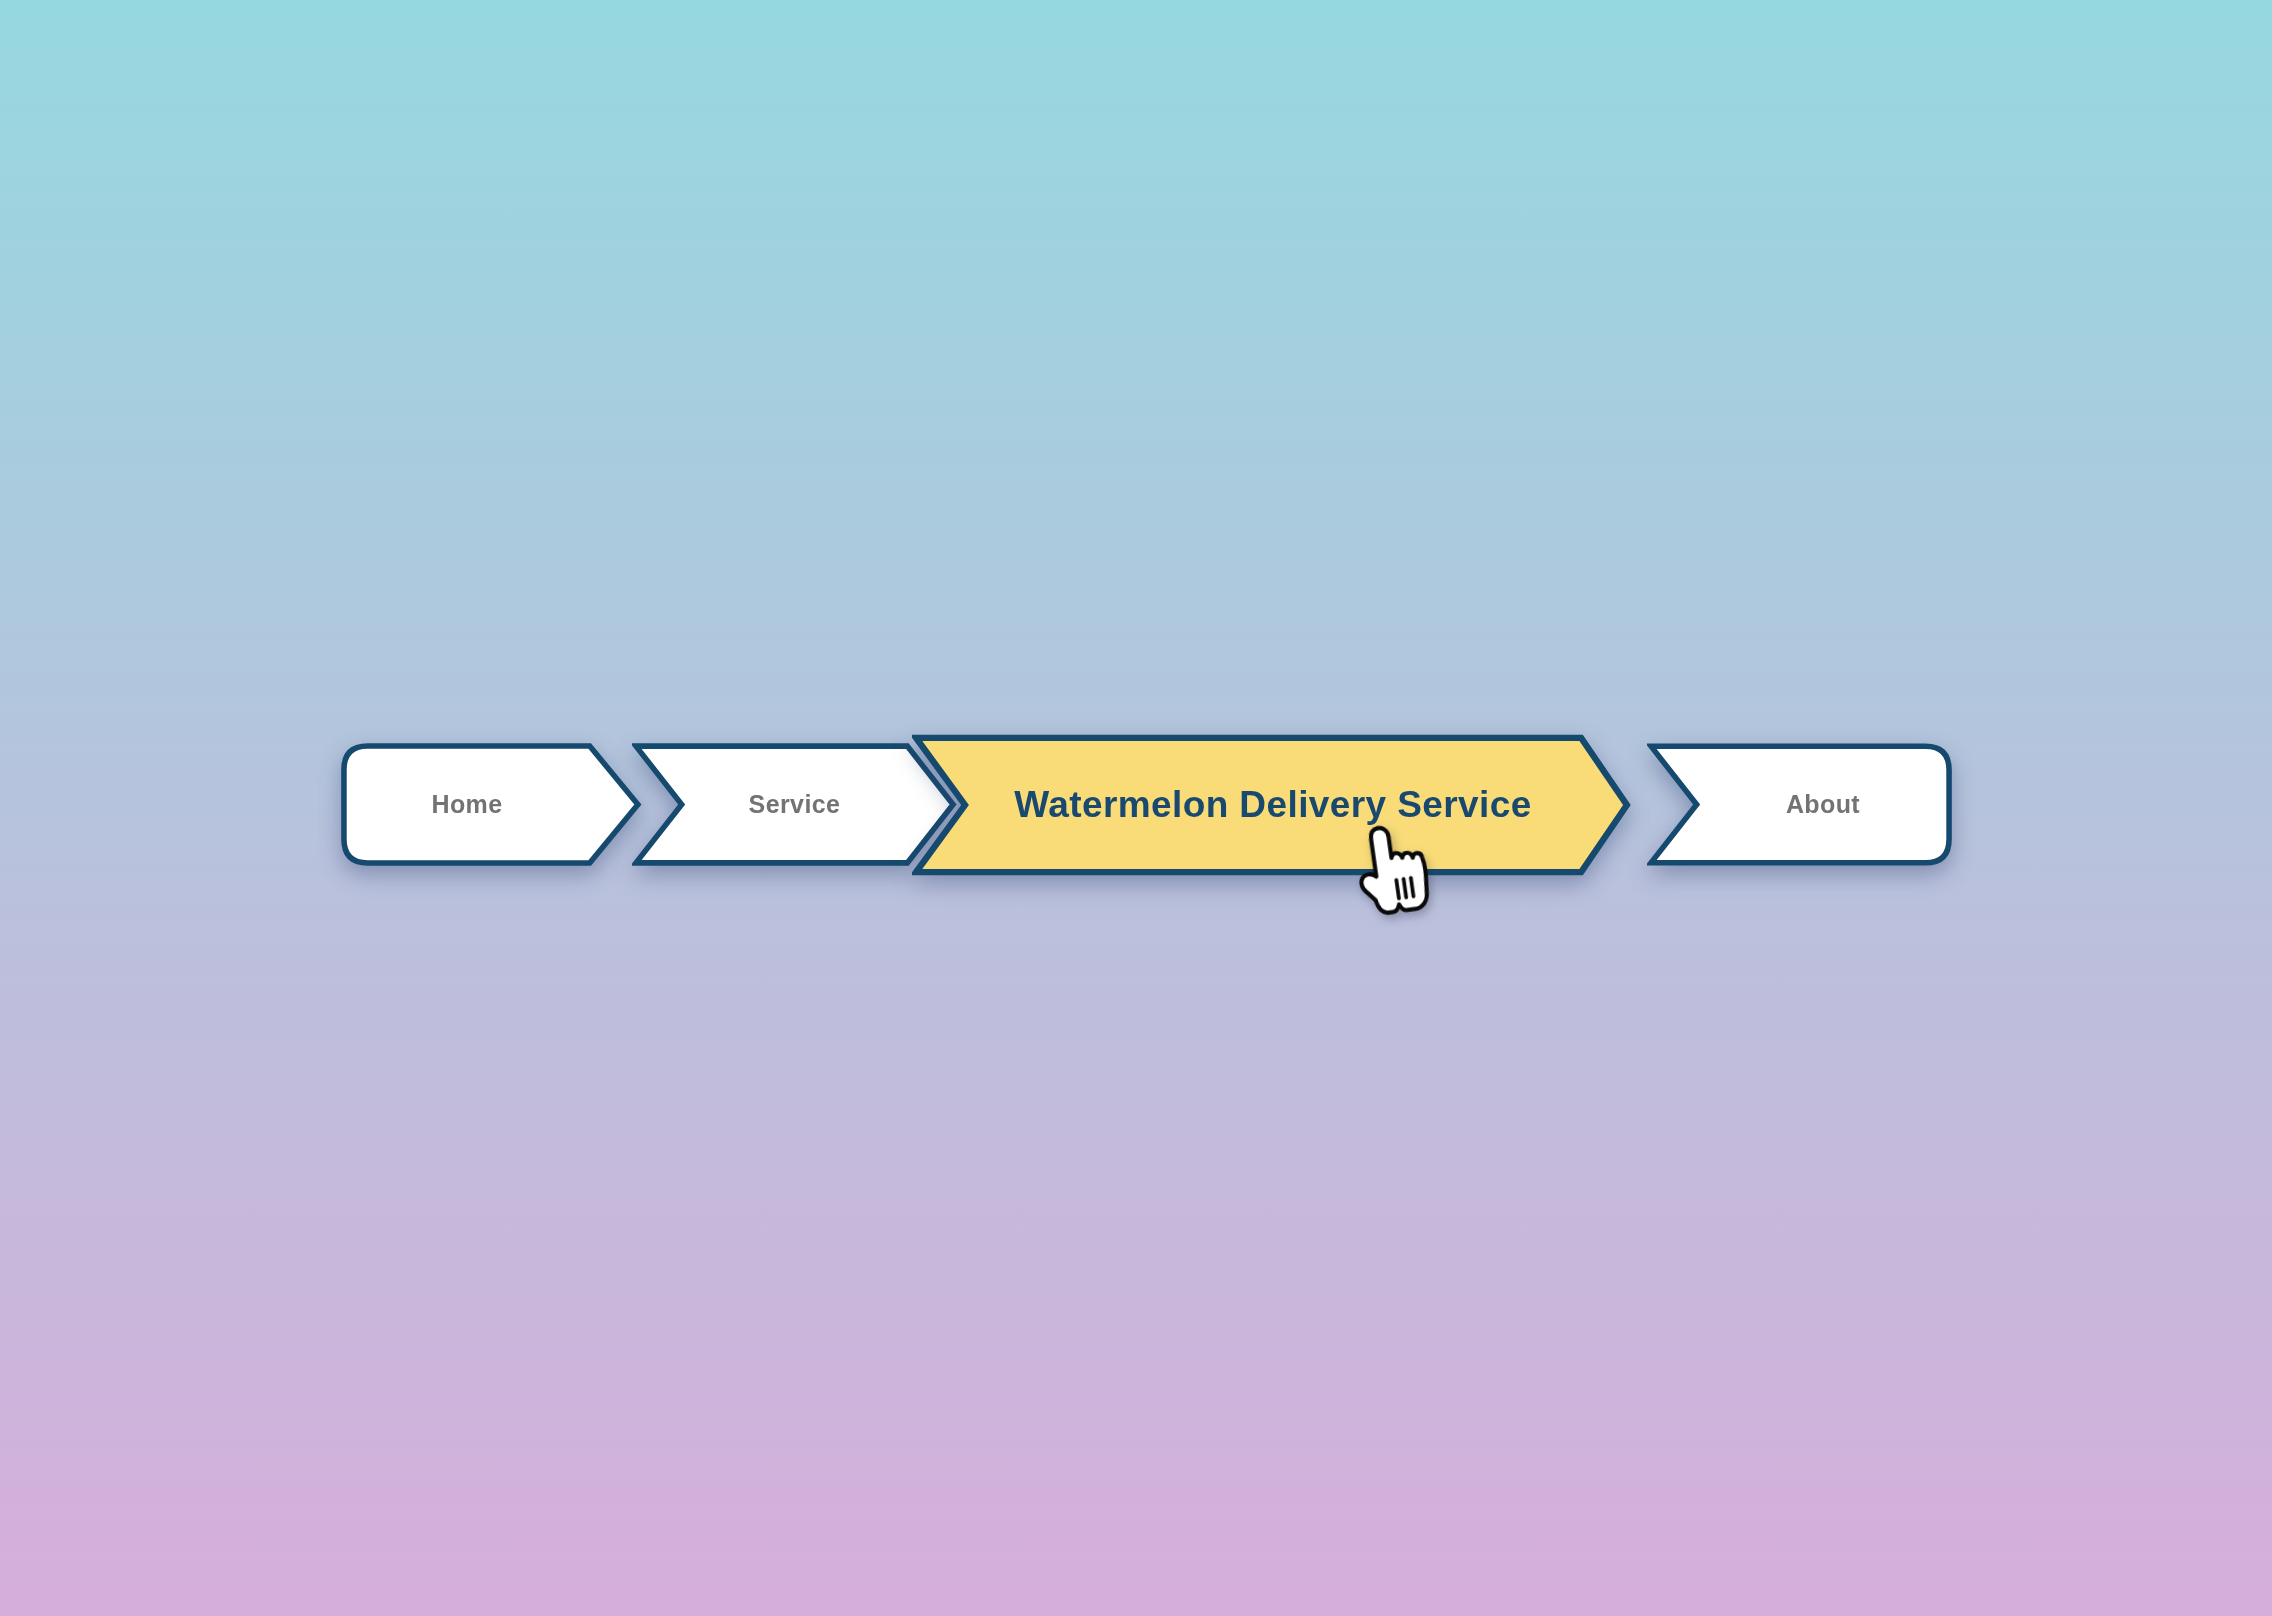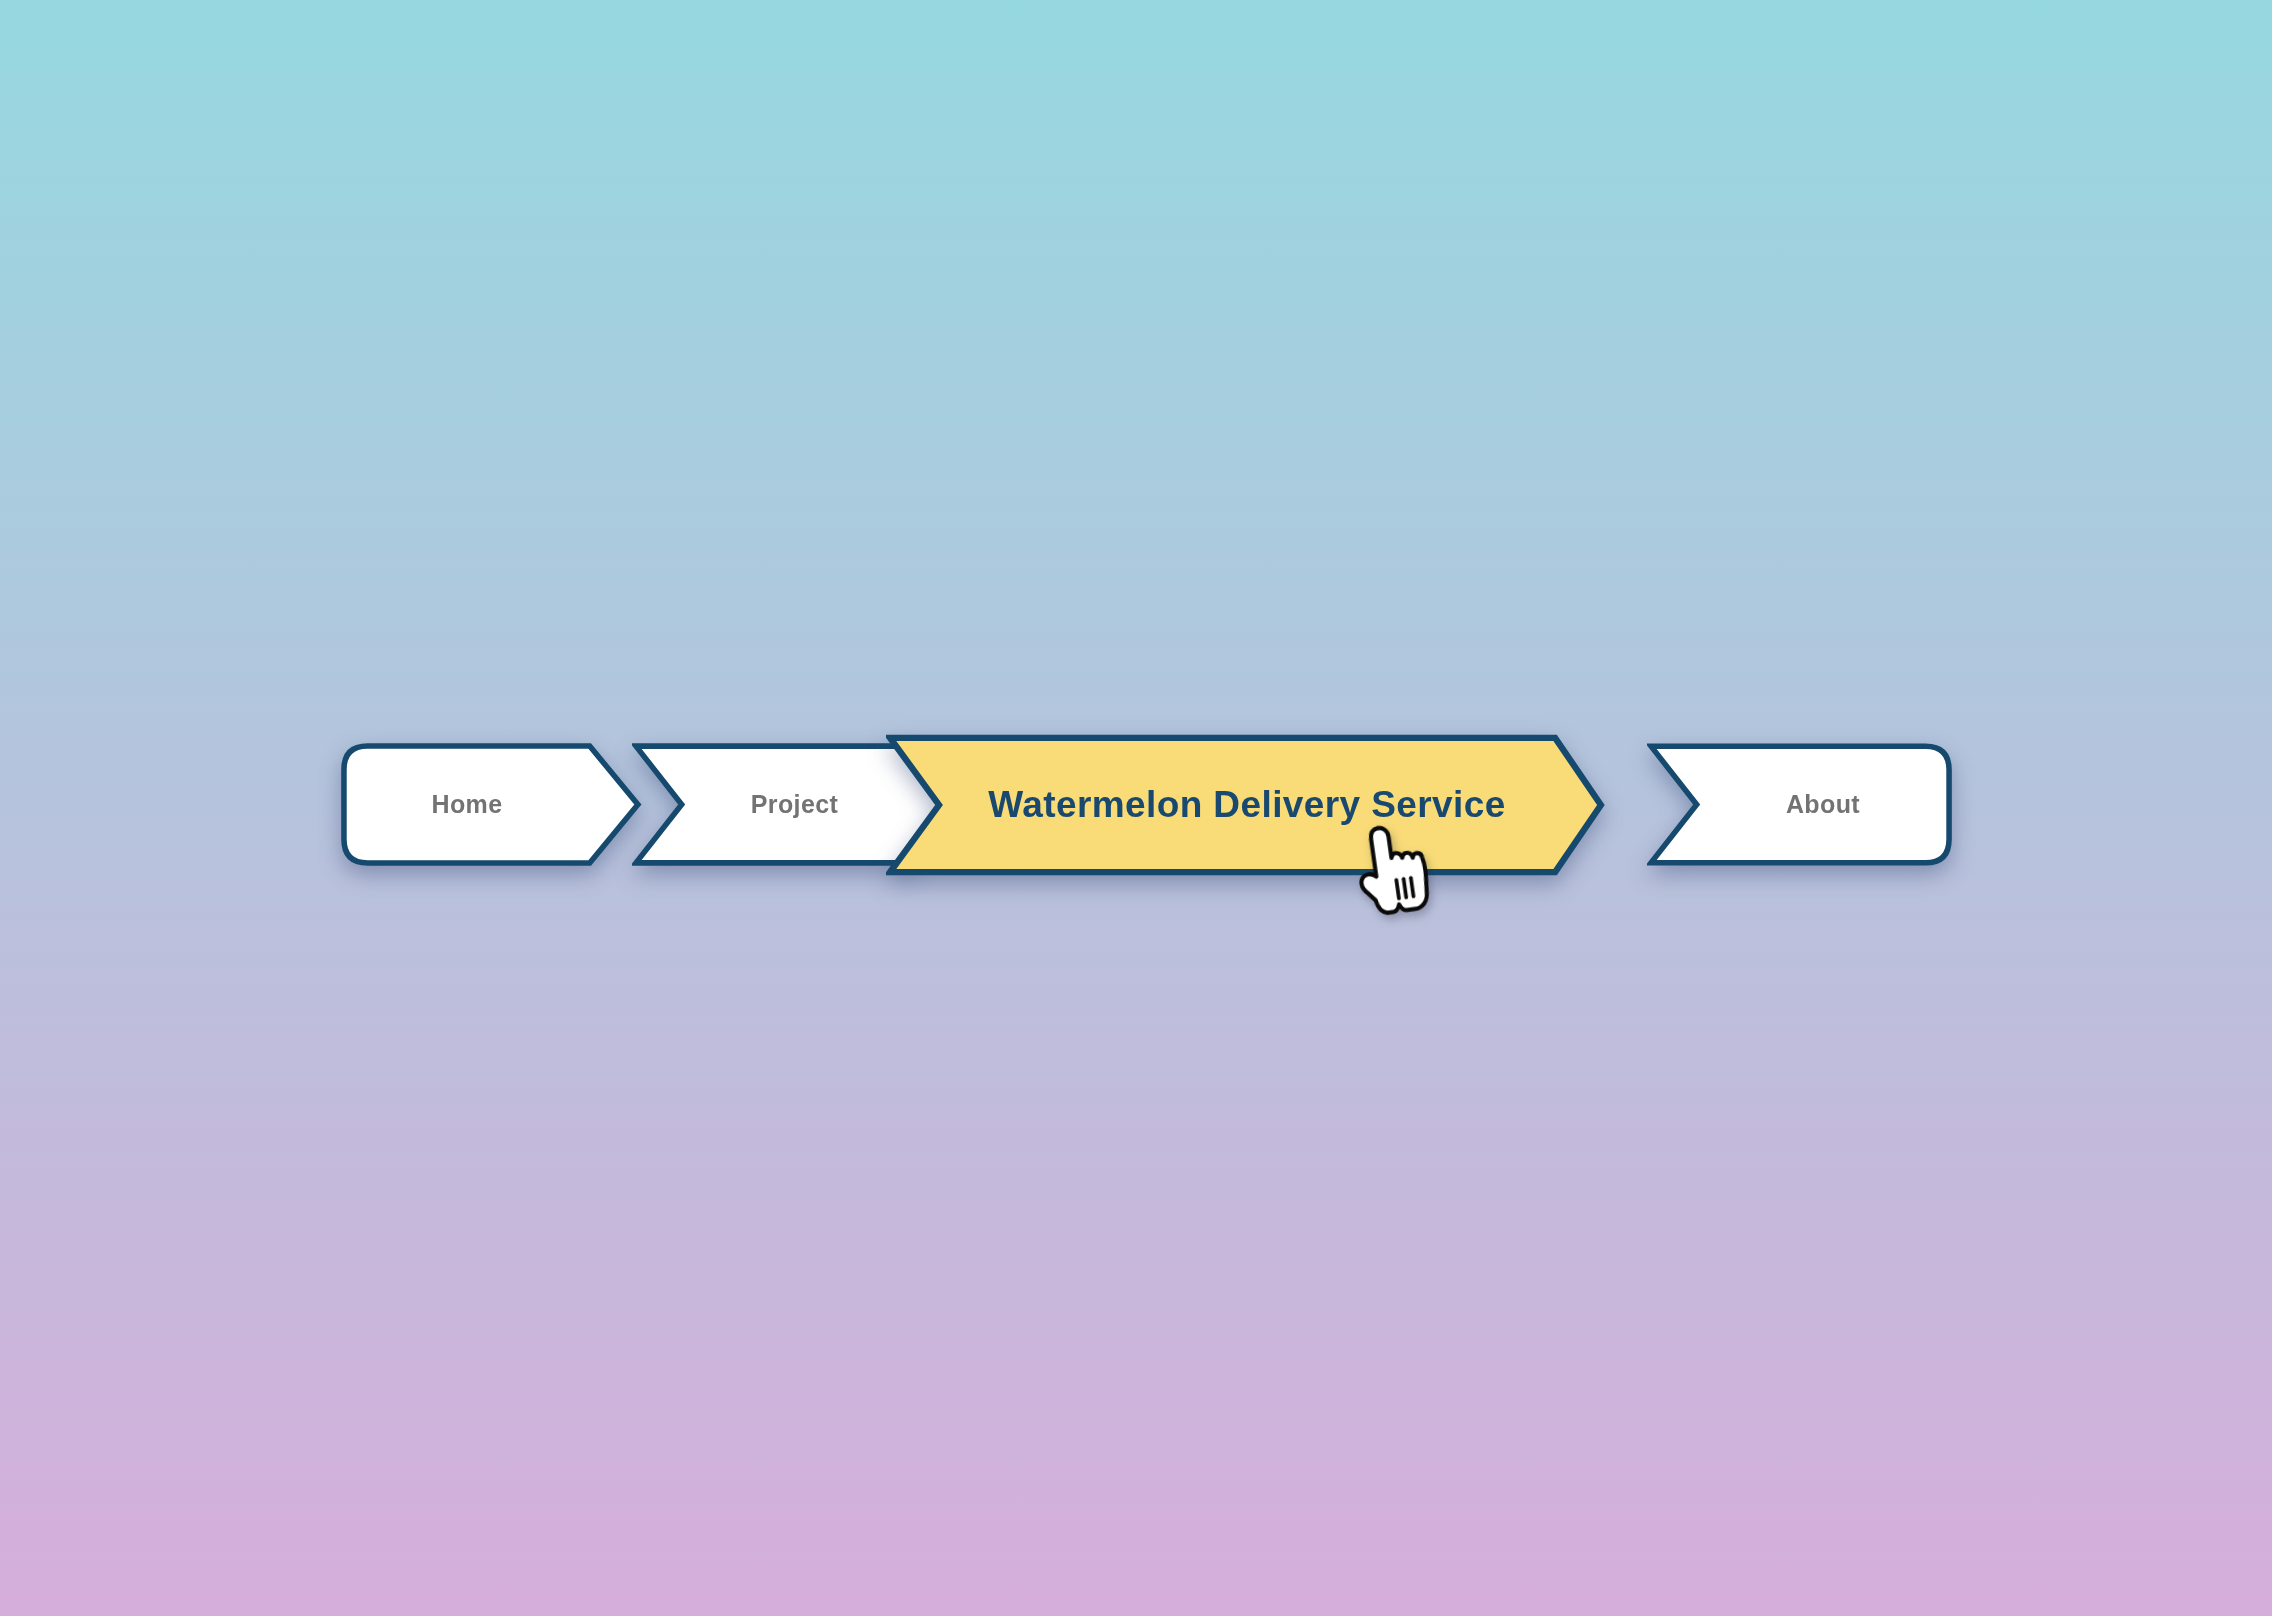--- a/index.html
+++ b/index.html
@@ -17,21 +17,21 @@
   }
   .crumb .label {
     position: absolute; inset: 0; z-index: 2;
     display: flex; align-items: center; justify-content: center;
     color: #737373; font-weight: 700; font-size: 25px; letter-spacing: 0.4px;
     white-space: nowrap;
   }
   
   .c-home    { left: 340px;  top: 742px; width: 305px; height: 125px; }
   .c-project { left: 632px;  top: 742px; width: 325px; height: 125px; }
-  .c-active  { left: 886px; top: 734px; width: 719px; height: 142px; }
+  .c-active  { left: 912px; top: 734px; width: 719px; height: 142px; }
   .c-about   { left: 1647px; top: 742px; width: 306px; height: 125px; text-align: right; }
   .c-home    .label { padding-right: 51px; }
   .c-project .label { padding-left: 50px; padding-right: 50px; }
   .c-active  .label { padding-left: 53px; padding-right: 50px;
                       font-size: 37px; font-weight: 700; color: #19496F; }
   .c-about   .label { padding-left: 50px; padding-right: 4px; }
 
   .hand-cursor {
     position: absolute; left: 1348px; top: 824px; width: 80px; height: 98px;
     z-index: 10; transform: rotate(-8deg); transform-origin: 35% 12%;
@@ -48,21 +48,21 @@
     <svg class="shape" viewBox="0 0 386 158" aria-hidden="true">
       <path d="M35 5 H316 L377 79 L316 153 H35 Q5 153 5 123 V35 Q5 5 35 5 Z" fill="#FFFFFF" stroke="#16496E" stroke-width="7" stroke-linejoin="miter"></path>
     </svg>
     <span class="label">Home</span>
   </div>
 
   <div class="crumb c-project">
     <svg class="shape" viewBox="0 0 412 158" aria-hidden="true">
       <path d="M5 5 H349 L407 79 L349 153 H5 L63 79 Z" fill="#FFFFFF" stroke="#16496E" stroke-width="7" stroke-linejoin="miter"></path>
     </svg>
-    <span class="label">Project</span>
+    <span class="label">Service</span>
   </div>
 
   <div class="crumb c-active">
     <svg class="shape" viewBox="0 0 911 180" aria-hidden="true">
       <path d="M5 5 H848 L906 90 L848 175 H5 L67 90 Z" fill="#F9DC78" stroke="#16496E" stroke-width="8" stroke-linejoin="miter"></path>
     </svg>
     <span class="label">Watermelon Delivery Service</span>
   </div>
 
   <div class="crumb c-about">

